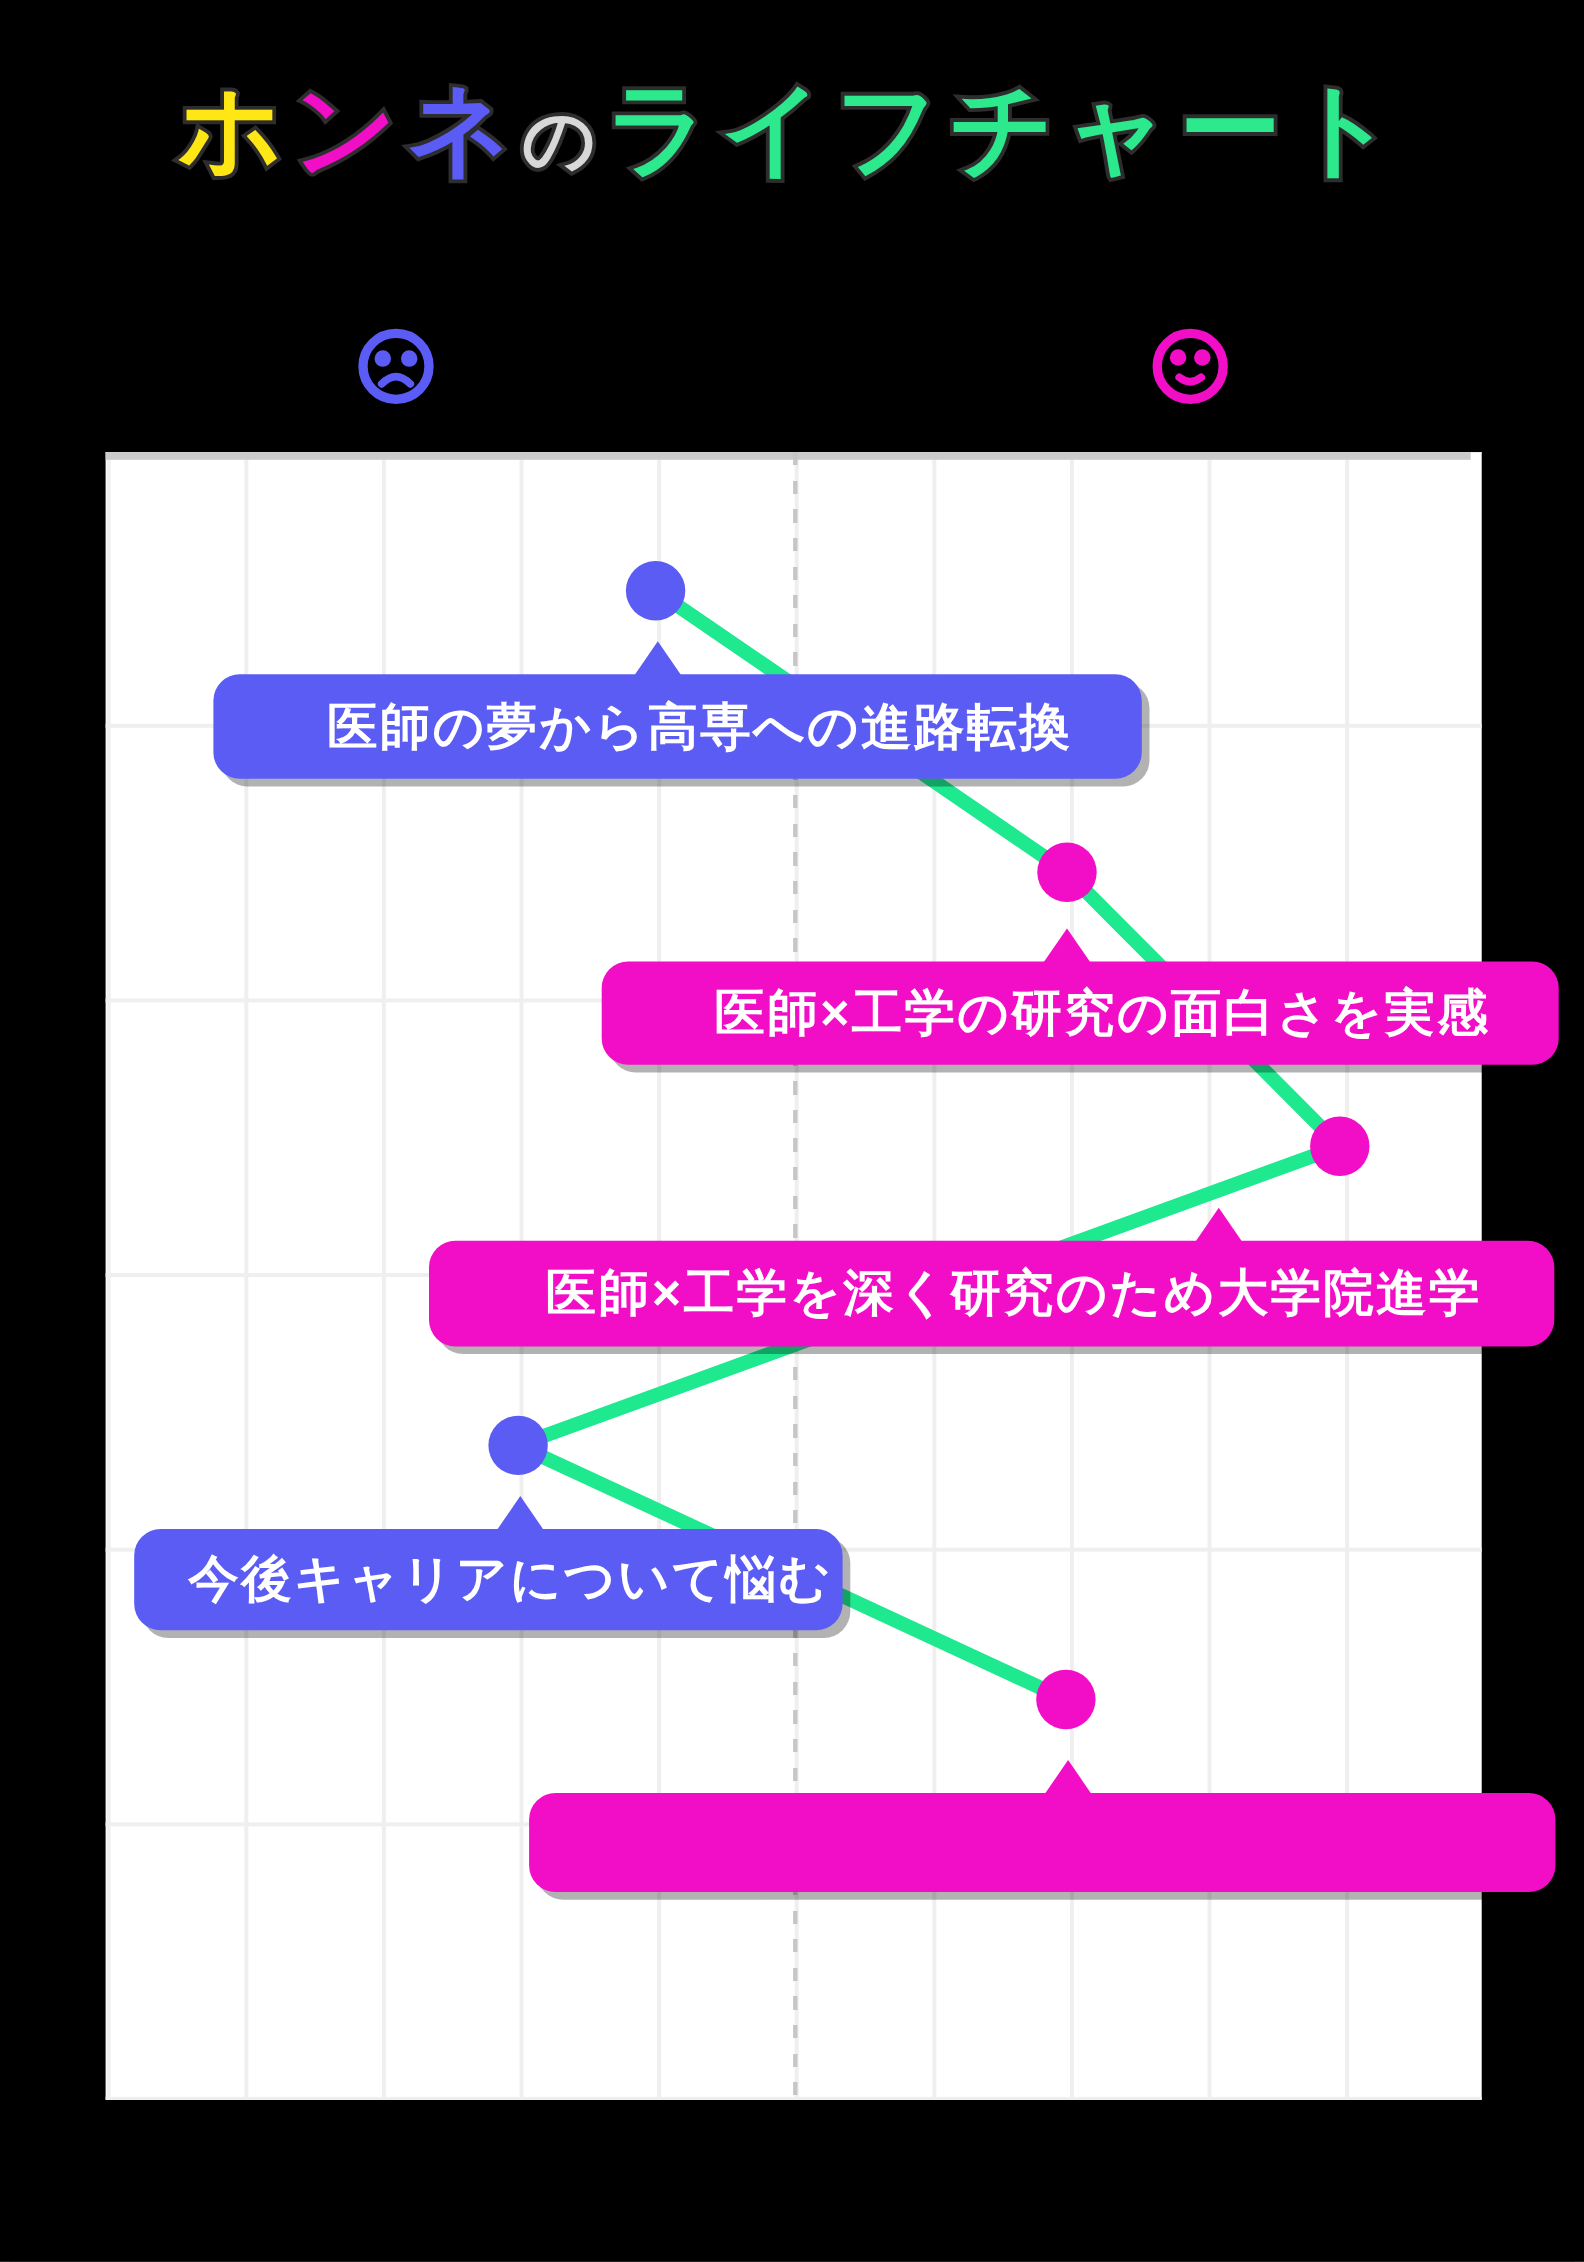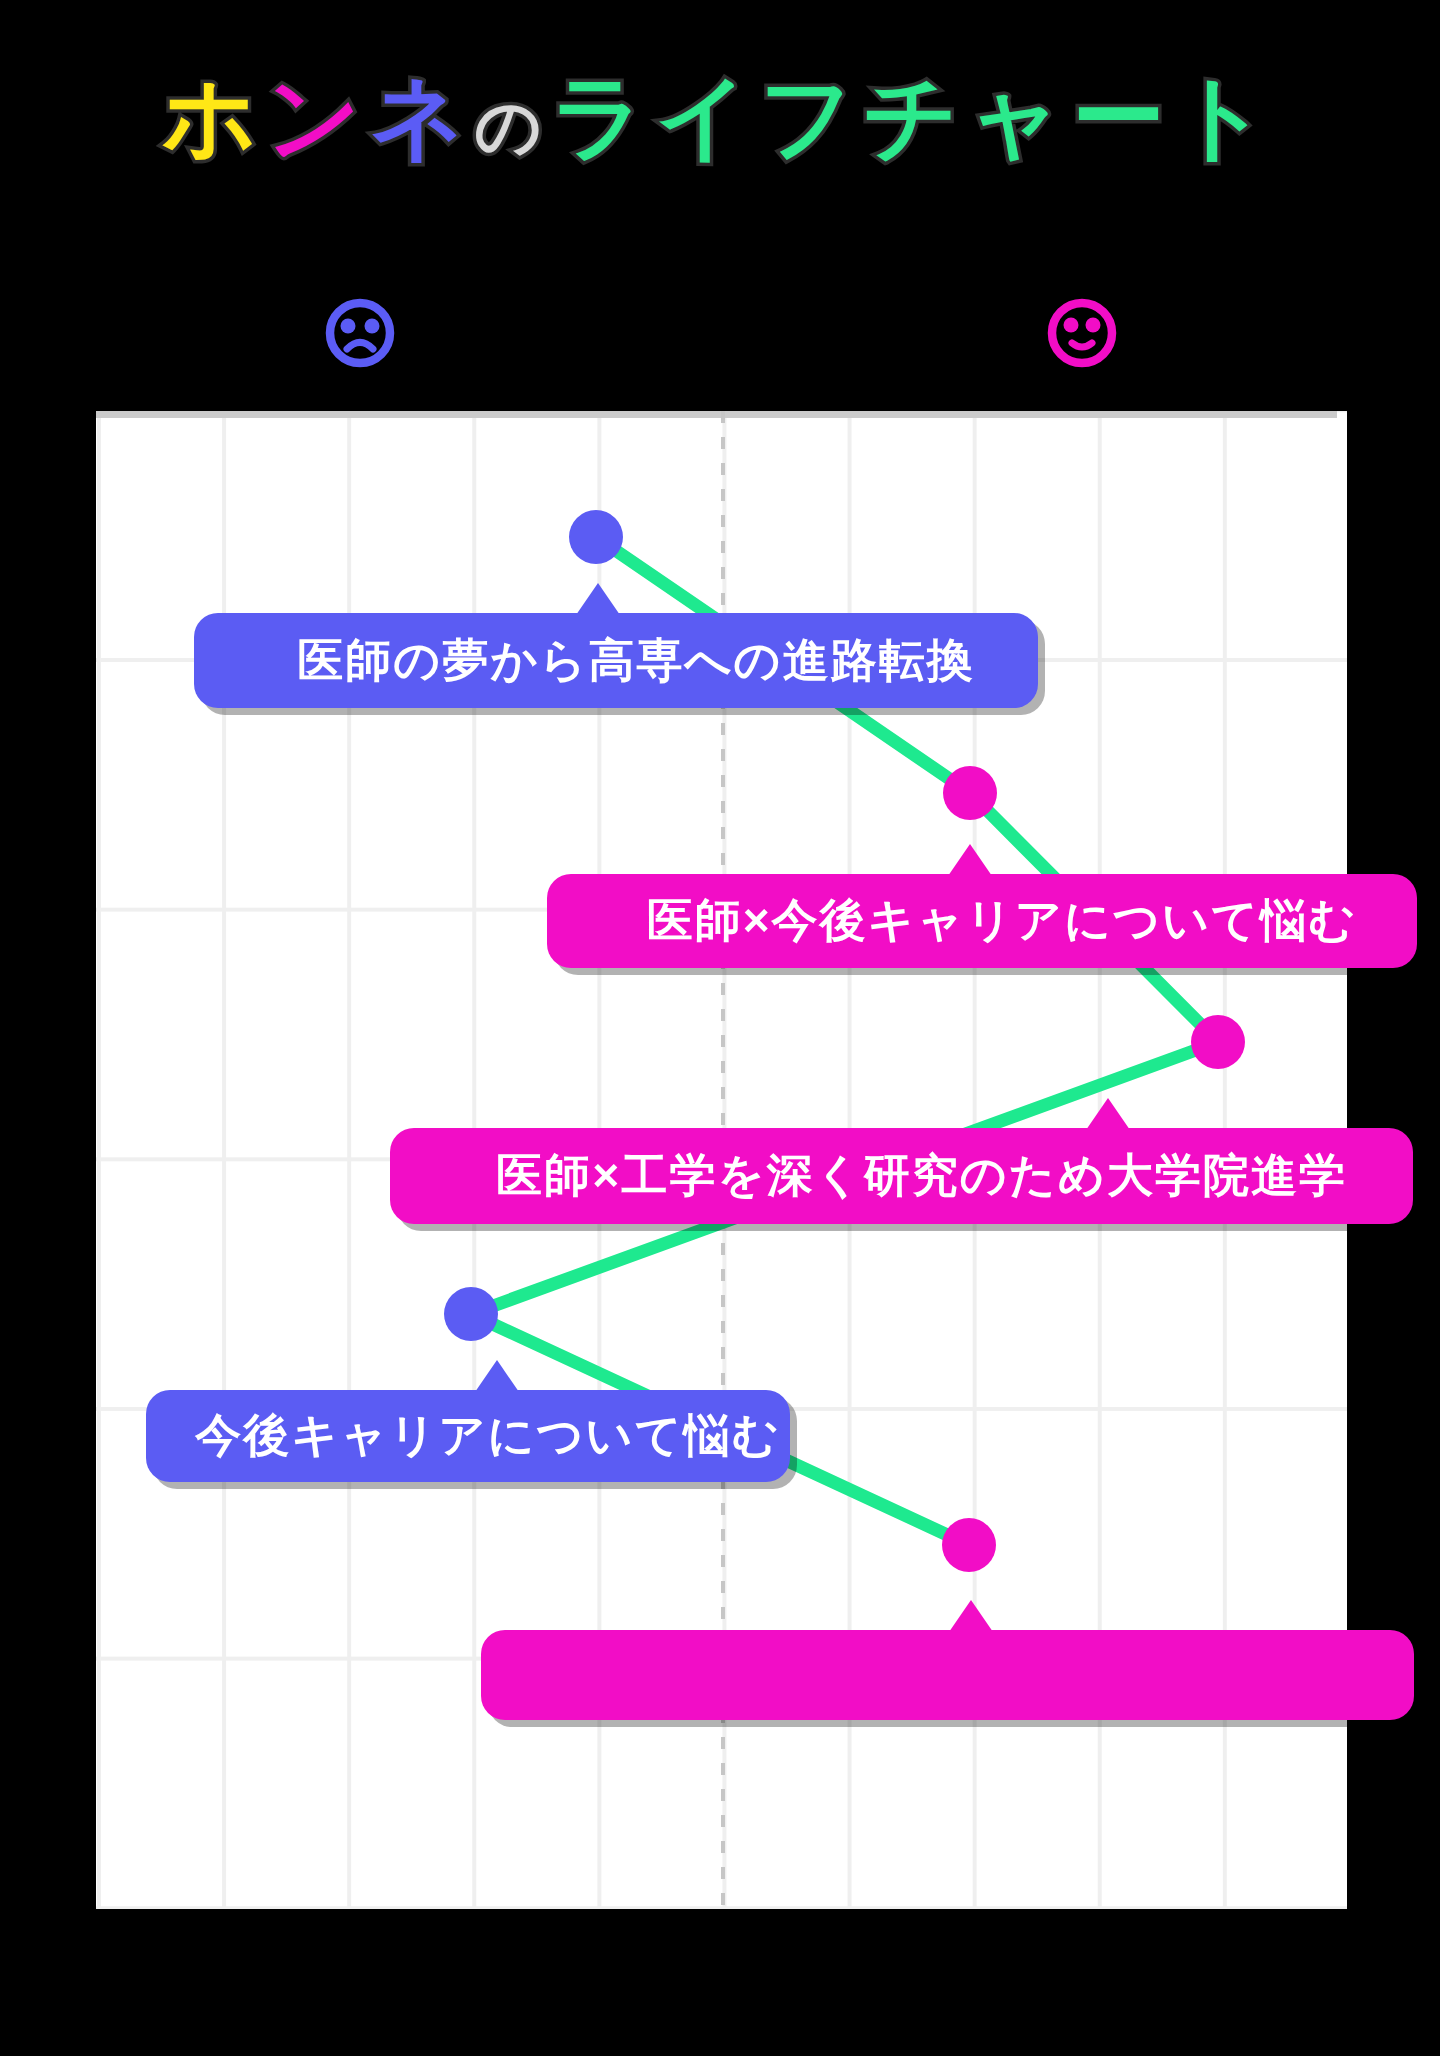--- a/index.html
+++ b/index.html
@@ -85,27 +85,27 @@
         <circle cx="375" cy="903" r="27" fill="#5B5CF3"></circle>
         <circle cx="873" cy="1134" r="27" fill="#F20DC6"></circle>
       </svg>
     <div id="labels">
         <div class="label-box" style="left: 98px; top: 202px; width: 804px; height: 95px; background: rgb(91, 92, 243);">
           <div class="tail" style="left: 382px; border-bottom-color: rgb(91, 92, 243);"></div>
           <span>医師の夢から高専への進路転換</span>
         </div>
         <div class="label-box" style="left: 451px; top: 463px; width: 830px; height: 94px; background: rgb(242, 13, 198);">
           <div class="tail" style="left: 401px; border-bottom-color: rgb(242, 13, 198);"></div>
-          <span>医師×今後キャリアについて悩む</span>
+          <span>医師×工学の研究の面白さを実感</span>
         </div>
         <div class="label-box" style="left: 294px; top: 717px; width: 983px; height: 96px; background: rgb(242, 13, 198); font-family: Liberation Mono, monospace;">
           <div class="tail" style="left: 696px; border-bottom-color: rgb(242, 13, 198);"></div>
           <span>医師×工学を深く研究のため大学院進学</span>
         </div>
-        <div class="label-box" style="left: 26px; top: 979px; width: 604px; height: 92px; background: rgb(91, 92, 243); margin-left: 24px;">
+        <div class="label-box" style="left: 26px; top: 979px; width: 604px; height: 92px; background: rgb(91, 92, 243);">
           <div class="tail" style="left: 329px; border-bottom-color: rgb(91, 92, 243);"></div>
           <span>今後キャリアについて悩む</span>
         </div>
         <div class="label-box" style="left: 385px; top: 1219px; width: 893px; height: 90px; background: rgb(242, 13, 198);">
           <div class="tail" style="left: 468px; border-bottom-color: rgb(242, 13, 198);"></div>
         </div>
       </div>
   </div>
 
 </div>

